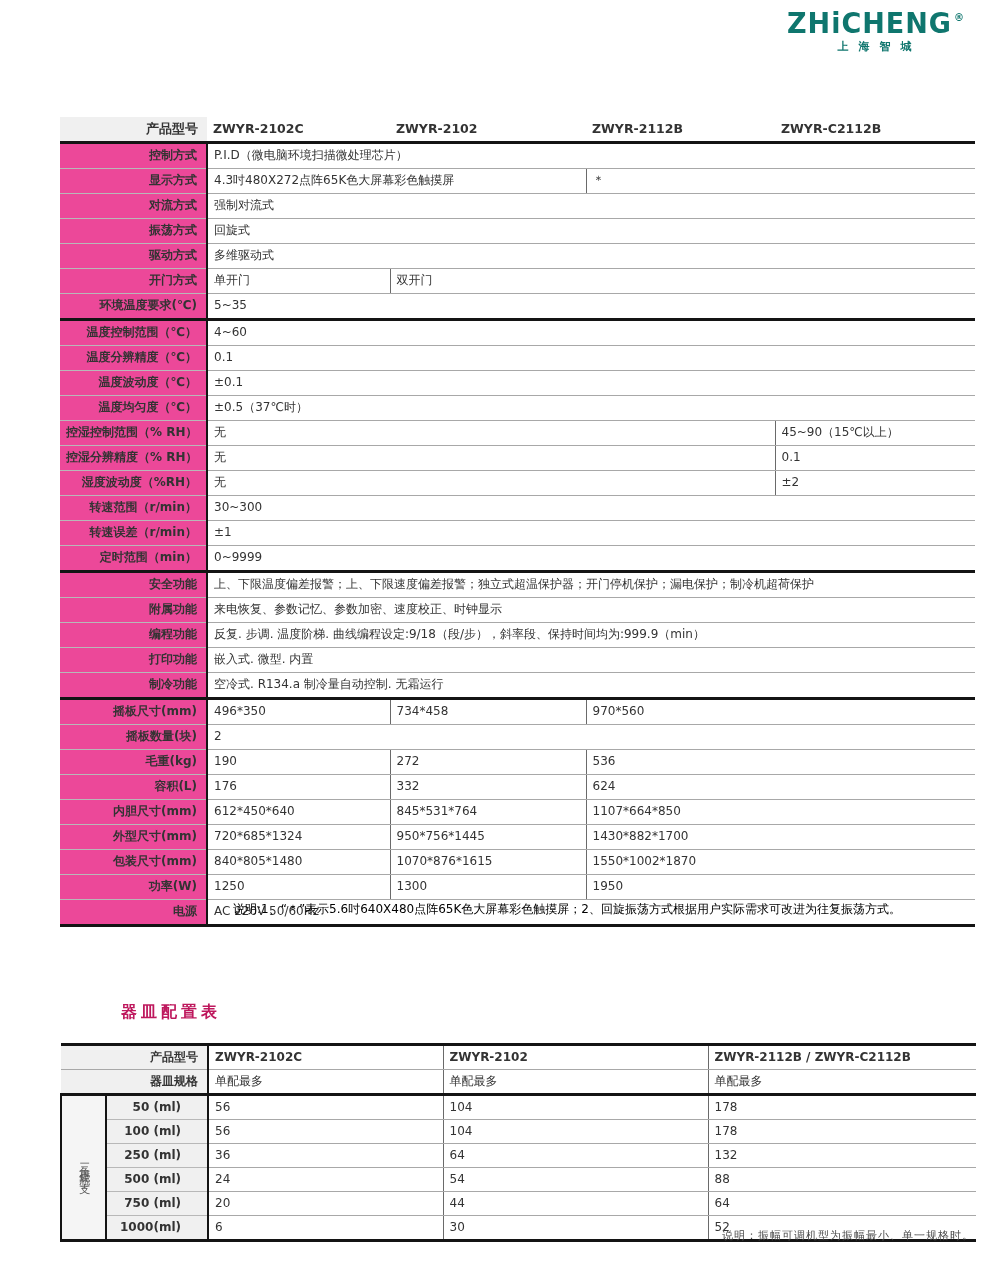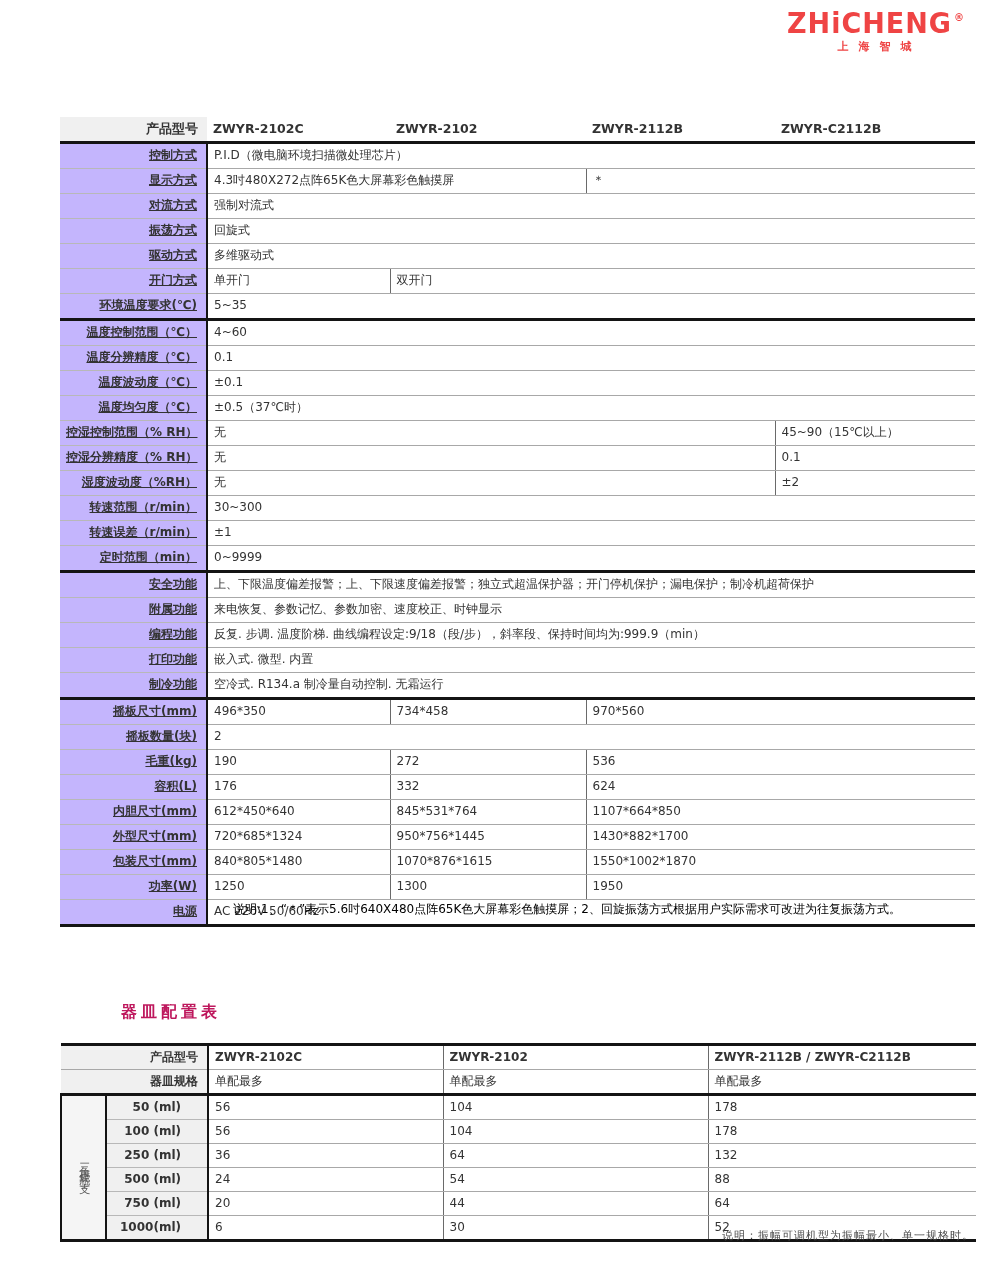--- a/index.html
+++ b/index.html
@@ -19,22 +19,22 @@
   .spec-table th,.spec-table td{
     height:22px;padding:1px 6px;font-size:12px;line-height:1.15;
     overflow:hidden;white-space:nowrap;vertical-align:middle;text-align:left;font-weight:normal;
   }
   .spec-table th.h-label{
     background:#f0f0f0;text-align:right;font-weight:bold;font-size:13px;
     border-bottom:3px solid #141414;padding-right:9px;
   }
   .spec-table th.h-model{font-weight:bold;font-size:12.5px;border-bottom:3px solid #141414;}
   .spec-table td.lbl{
-    background:#c4b5fd;text-align:right;font-weight:bold;
-    border-bottom:1px solid #b8b8b8;padding-right:9px;text-decoration:underline;
+    background:#ec4899;text-align:right;font-weight:bold;
+    border-bottom:1px solid #b8b8b8;padding-right:9px;
   }
   .spec-table td.data{border-bottom:1px solid #a8a8a8;border-left:1px solid #6a6a6a;}
   .spec-table td.data.first{border-left:2px solid #141414;}
   .spec-table tr.thick td{border-bottom:3px solid #141414;}
   
   .note-main{position:absolute;left:233px;top:901px;font-size:12px;color:#000000;}
   .note-vessel{position:absolute;right:16px;top:1228px;font-size:11px;color:#4a4a4a;letter-spacing:1px;}
   
   .vessel-title{position:absolute;left:85px;top:1002px;font-size:16px;font-weight:bold;letter-spacing:4px;color:#be185d;margin-left:36px;}
   .vessel-table{position:absolute;left:60px;top:1043px;width:915px;}
@@ -59,21 +59,21 @@
   }
   .vessel-table td.val{border-bottom:1px solid #a8a8a8;border-left:1px solid #6a6a6a;}
   .vessel-table td.val.first{border-left:2px solid #141414;}
   .vessel-table tr.vthick td.size,.vessel-table tr.vthick td.val{border-bottom:3px solid #141414;}
 </style>
 </head>
 <body>
 
 <div class="page">
 
-  <div class="logo" style="color: #ef4444;">
+  <div class="logo" style="color: #0f766e;">
     <span class="logo-word">ZHiCHENG</span><span class="logo-reg">®</span>
     <div class="logo-sub">上海智城</div>
   </div>
 
   <table class="spec-table">
     <colgroup>
       <col style="width:147px">
         <col style="width:183px">
         <col style="width:196px">
         <col style="width:189px">

